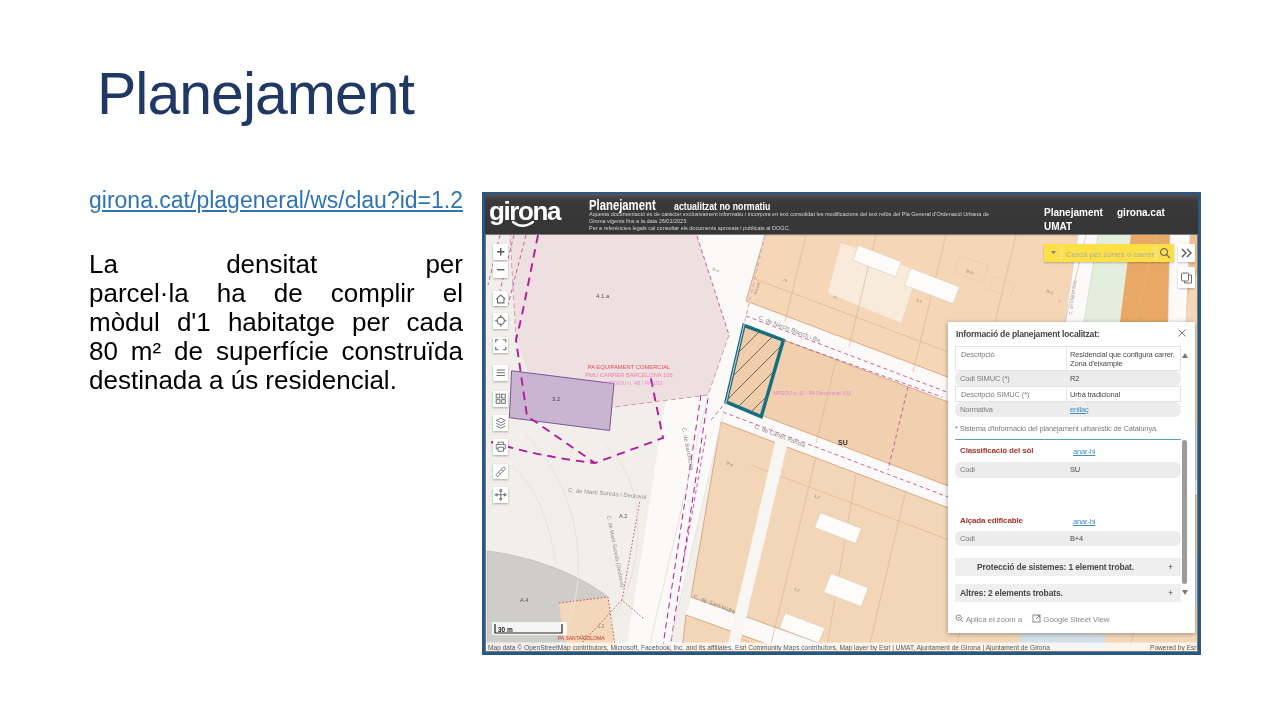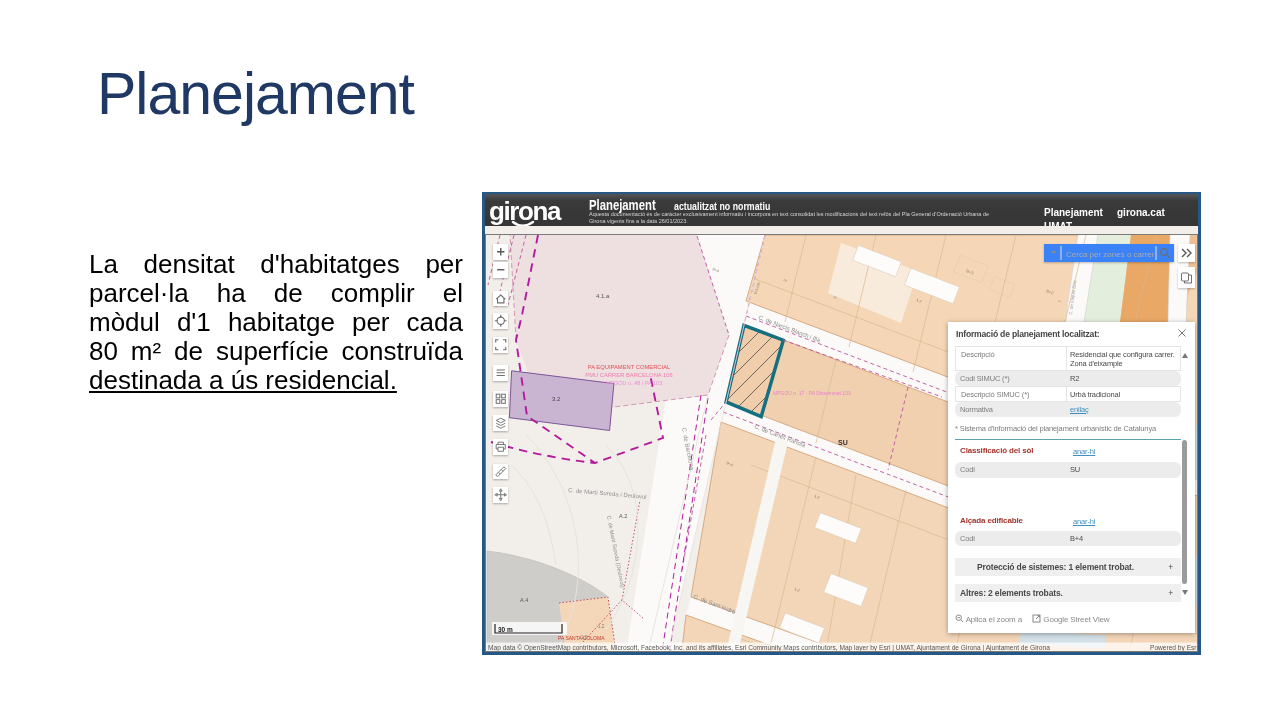--- a/index.html
+++ b/index.html
@@ -2,58 +2,58 @@
 <html><head>
 <meta charset="utf-8">
 <style>
 html,body{margin:0;padding:0;background:#fff;font-family:"Liberation Sans",sans-serif;}
 .slide{position:relative;width:1280px;height:720px;overflow:hidden;background:#fff;transform:translateZ(0);}
 .abs{position:absolute;}
 .title{left:97px;top:62px;font-size:59px;letter-spacing:-1px;color:#1f3864;line-height:1.1;}
 .link{left:89px;top:187px;font-size:23px;color:#2e74b5;text-decoration:underline;}
 .para{left:89px;top:249px;width:374px;font-size:26px;color:#000;}
 .para .jl{display:flex;justify-content:space-between;height:29px;white-space:nowrap;}
-.para .ll{height:29px;text-decoration:underline;}
+.para .ll{height:29px;}
 
 .shot{left:482px;top:192px;width:719px;height:463px;border:3px solid #265886;border-top-width:2px;box-sizing:border-box;background:#f2efeb;}
-.hdr{position:absolute;left:0;top:0;width:713px;height:32px;transform:translateZ(0);background:linear-gradient(180deg,#555 0px,#3a3a3a 7px,#353535 100%);overflow:hidden;}
+.hdr{position:absolute;left:0;top:0;width:713px;height:40px;transform:translateZ(0);background:linear-gradient(180deg,#555 0px,#3a3a3a 7px,#353535 100%);overflow:hidden;}
 .hdr .logo{position:absolute;left:4px;top:2px;color:#fff;font-size:26px;font-weight:bold;letter-spacing:-1.4px;}
 .hdr .t1{position:absolute;left:104px;top:2px;color:#fff;font-size:15.5px;font-weight:bold;transform:scaleX(0.73);transform-origin:0 0;}
 .hdr .t2{position:absolute;left:189px;top:6px;color:#fff;font-size:11px;font-weight:bold;transform:scaleX(0.80);transform-origin:0 0;}
 .hdr .small{position:absolute;left:104px;top:17px;color:#d6d6d6;font-size:5.5px;line-height:7.2px;width:620px;}
 .hdr .r1{position:absolute;left:559px;top:13px;color:#fff;font-size:10px;font-weight:bold;}
 .hdr .r2{position:absolute;left:632px;top:13px;color:#fff;font-size:10px;font-weight:bold;}
 .hdr .r3{position:absolute;left:559px;top:27px;color:#fff;font-size:10px;font-weight:bold;}
 .map{position:absolute;left:0;top:40px;width:713px;height:418px;background:#f2efeb;border:1px solid #7a7a7a;box-sizing:border-box;overflow:hidden;}
 
 .tbtn{position:absolute;left:6.5px;width:15.5px;height:15.5px;background:#fff;box-shadow:0 1px 2px rgba(0,0,0,.3);}
 
-.search{position:absolute;left:558px;top:9px;width:130px;height:18px;background:#3b82f6;box-shadow:0 1px 2px rgba(0,0,0,.25);}
+.search{position:absolute;left:558px;top:9px;width:130px;height:18px;background:#fde047;box-shadow:0 1px 2px rgba(0,0,0,.25);}
 .sbtn{position:absolute;background:#fff;box-shadow:0 1px 2px rgba(0,0,0,.25);}
 
 .panel{position:absolute;left:462px;top:87px;width:247px;height:311px;background:#fff;box-shadow:0 1px 5px rgba(0,0,0,.35);font-size:7.5px;letter-spacing:-0.15px;color:#4a4a4a;}
 .panel .ptitle{position:absolute;left:8px;top:7px;font-size:8.6px;font-weight:bold;color:#444;letter-spacing:-0.2px;}
 .prow{position:absolute;left:7px;width:226px;display:flex;}
 .prow .pl{width:112px;padding:3px 8px 0 5px;color:#7c7c7c;box-sizing:border-box;}
 .prow .pv{flex:1;padding:3px 0 0 3px;color:#4a4a4a;}
 .gray{background:#ececec;border-radius:6px;}
 .white{background:#fff;}
 .plink{color:#3f8ebf;text-decoration:underline;}
 .red{color:#a3342c;font-weight:bold;font-size:8px;}
 .sect{position:absolute;left:7px;width:226px;font-weight:bold;color:#4a4a4a;}
 </style>
 </head>
 <body>
 <div class="slide">
   <div class="abs title">Planejament</div>
+  <div class="abs link">girona.cat/plageneral/ws/clau?id=1.2</div>
   <div class="abs para">
     <div class="jl">
         <span>La</span>
         <span>densitat</span>
-        <span>d'habitatges</span>
         <span>per</span>
       </div>
     <div class="jl">
         <span>parcel·la</span>
         <span>ha</span>
         <span>de</span>
         <span>complir</span>
         <span>el</span>
       </div>
     <div class="jl">

